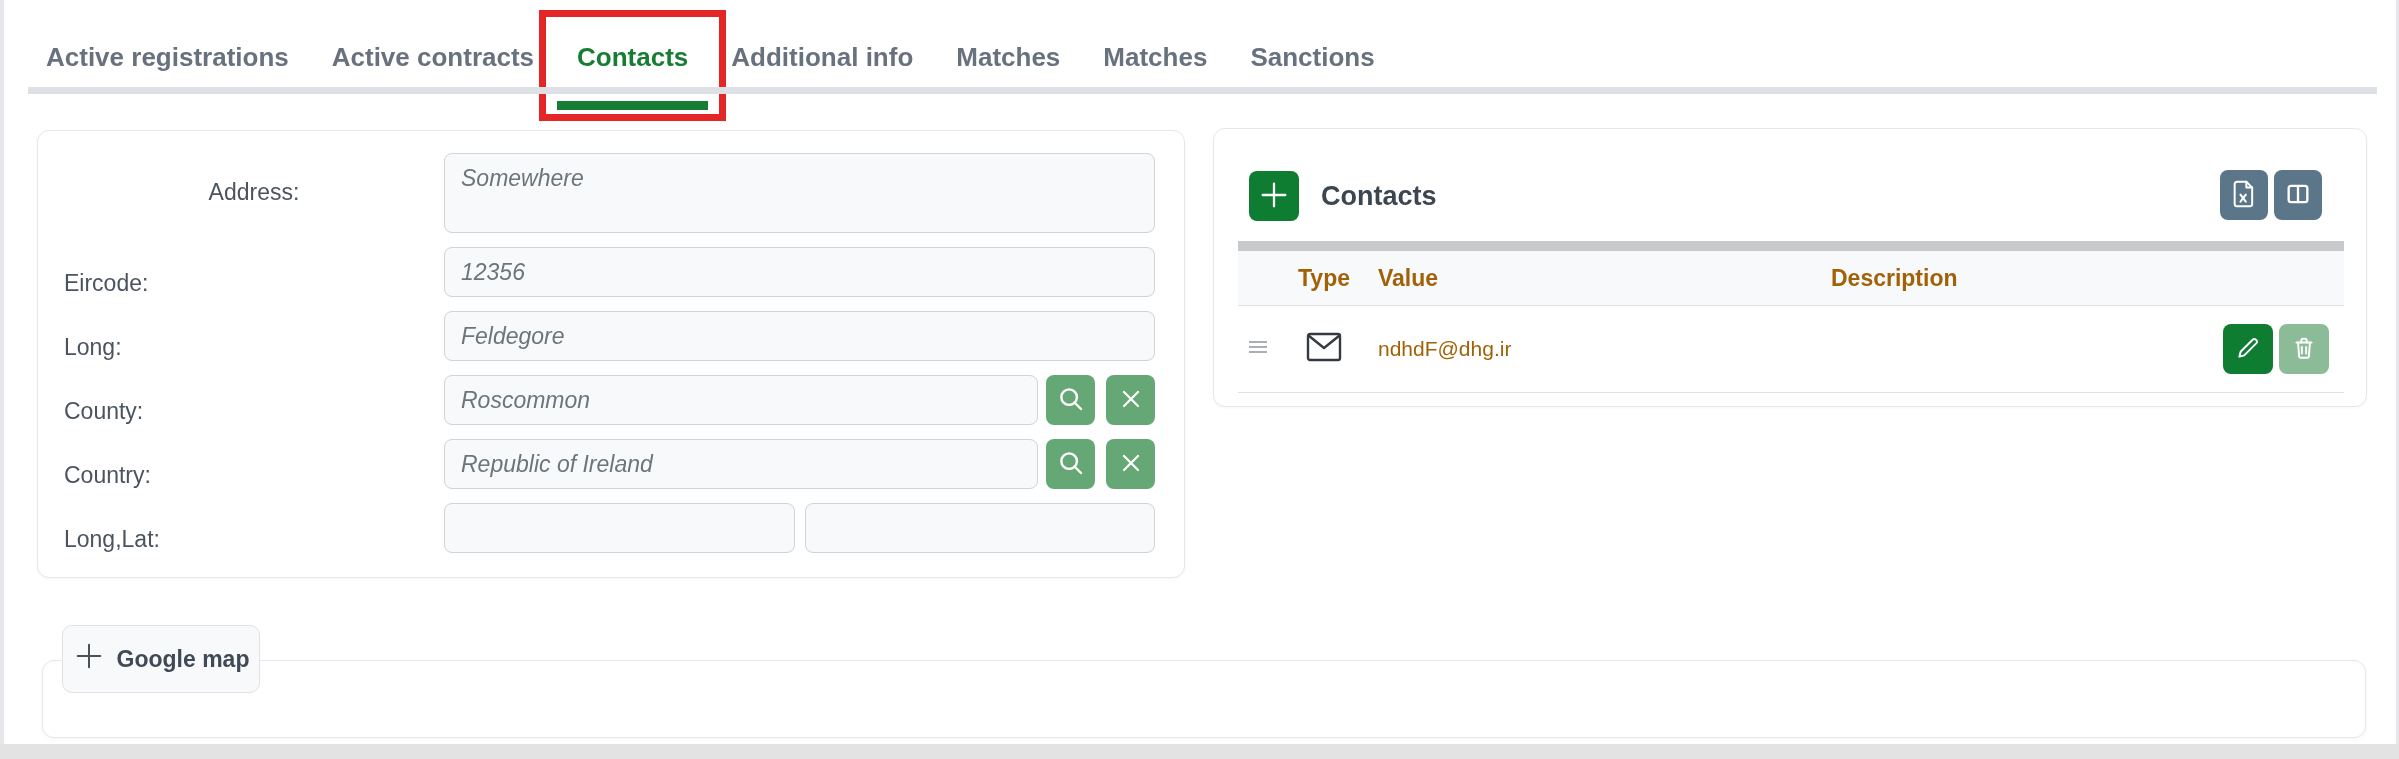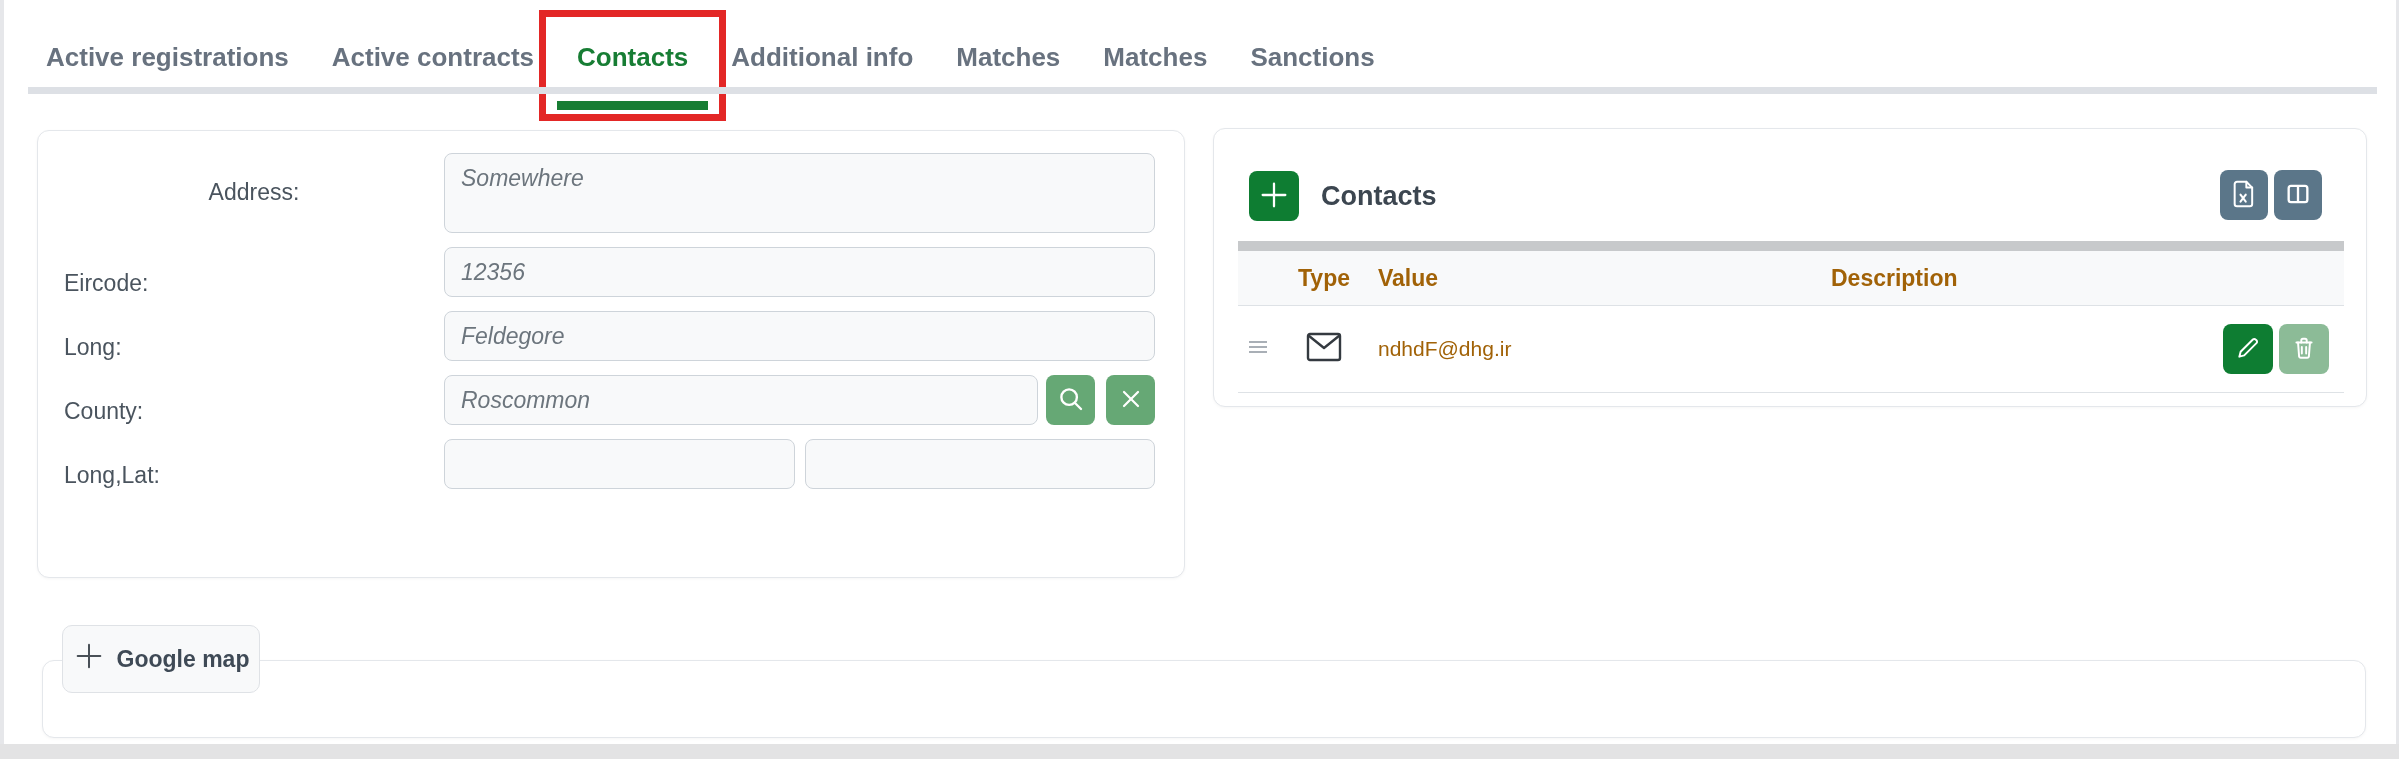--- a/index.html
+++ b/index.html
@@ -141,20 +141,40 @@
       <button class="icon-btn btn-green clear-gap">
         <span>
           <svg width="28" height="28" viewBox="0 0 24 24" fill="none" stroke="#ffffff" stroke-width="1.9" stroke-linecap="round">
             <line x1="6" y1="6" x2="18" y2="18"></line>
               <line x1="18" y1="6" x2="6" y2="18"></line>
           </svg>
         </span>
       </button>
     </div>
 
+    <div class="form-row">
+      <div class="lbl">Country:</div>
+      <input class="inp short" type="text" value="Republic of Ireland" style="">
+      <button class="icon-btn btn-green lookup-gap">
+        <span>
+          <svg width="30" height="30" viewBox="0 0 24 24" fill="none" stroke="#ffffff" stroke-width="1.9" stroke-linecap="round">
+            <circle cx="10.5" cy="10.5" r="6.2"></circle>
+              <line x1="15.2" y1="15.2" x2="20" y2="20"></line>
+          </svg>
+        </span>
+      </button>
+      <button class="icon-btn btn-green clear-gap">
+        <span>
+          <svg width="28" height="28" viewBox="0 0 24 24" fill="none" stroke="#ffffff" stroke-width="1.9" stroke-linecap="round">
+            <line x1="6" y1="6" x2="18" y2="18"></line>
+              <line x1="18" y1="6" x2="6" y2="18"></line>
+          </svg>
+        </span>
+      </button>
+    </div>
 
     <div class="form-row">
       <div class="lbl">Long,Lat:</div>
       <input class="inp half1" type="text" value="" style="">
       <input class="inp half2" type="text" value="" style="">
     </div>
   </div>
 
   <div class="panel panel-contacts">
     <div class="cp-header">

